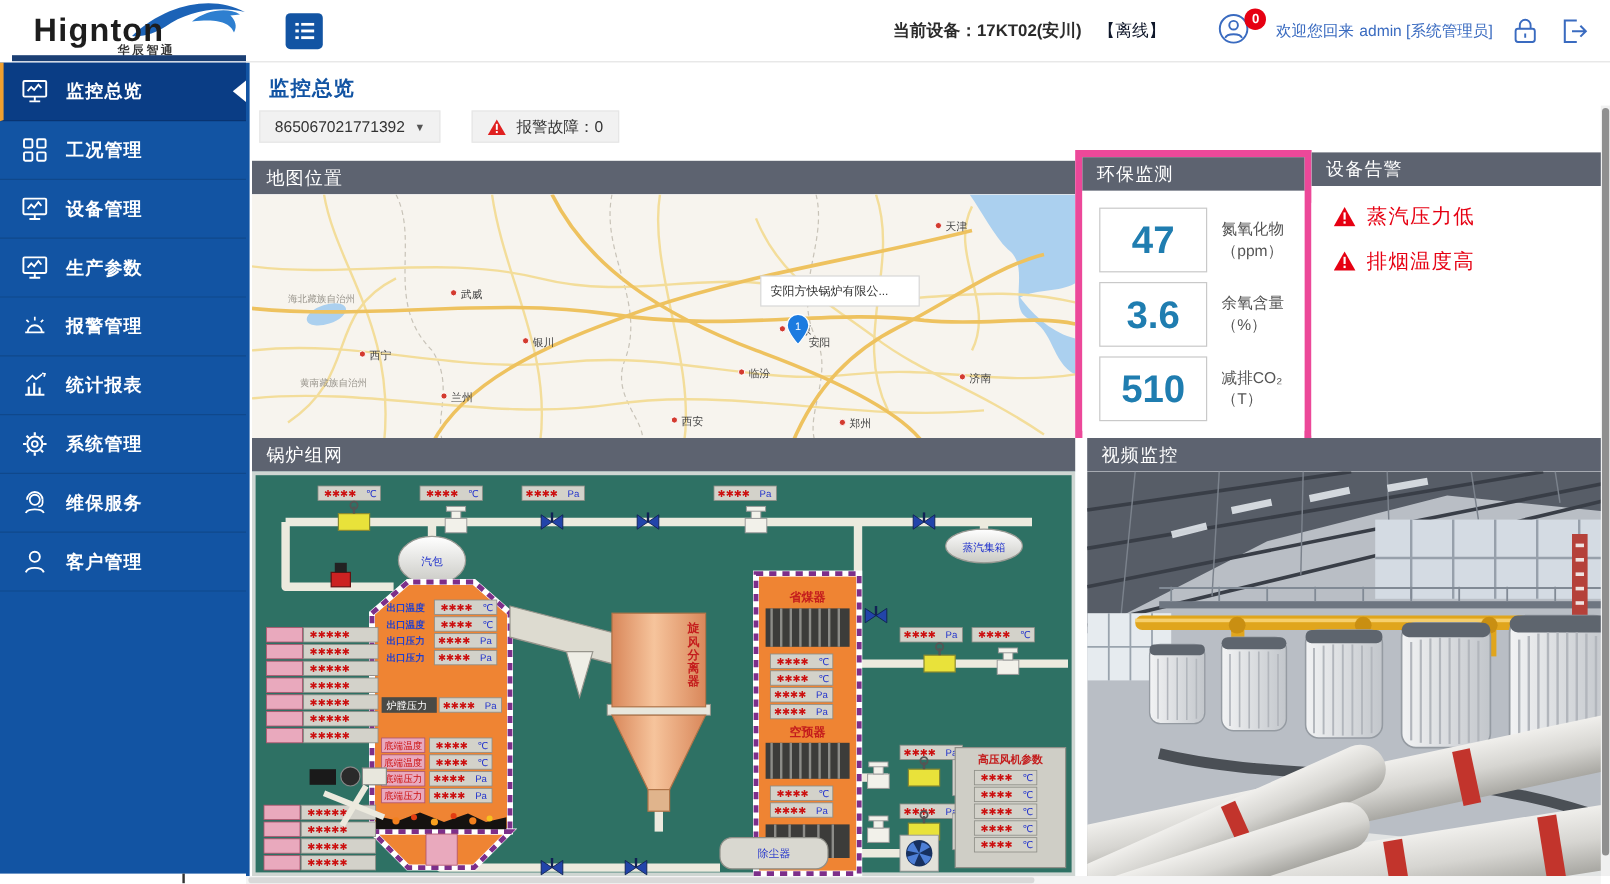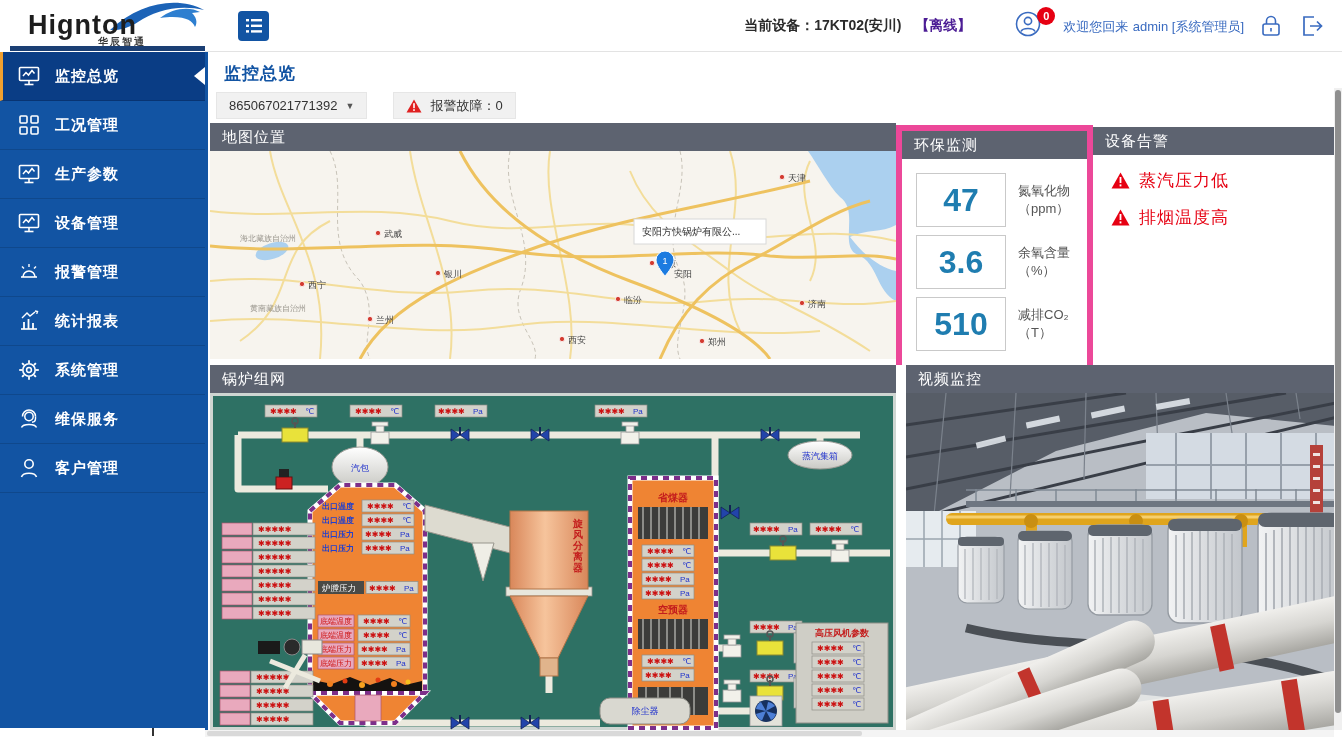--- a/index.html
+++ b/index.html
@@ -10,21 +10,21 @@
   #topbar { position:absolute; left:0; top:0; width:1342px; height:52px; background:#fff; z-index:5; }
   #topbar .hdr-border { position:absolute; left:205px; right:0; bottom:0; height:1px; background:#e3e3e3; }
   #logo { position:absolute; left:10px; top:2px; width:195px; height:50px; }
   #logo .word { position:absolute; left:18px; top:8px; font-size:27px; font-weight:bold; color:#1d1d1d; letter-spacing:1px; }
   #logo .sub { position:absolute; left:88px; top:33px; font-size:10px; font-weight:bold; color:#3a3a3a; letter-spacing:2px; }
   #logo .bar { position:absolute; left:0px; top:44px; width:195px; height:5px; background:#1b3f74; }
   #logo svg { position:absolute; left:90px; top:-2px; }
   #menu-toggle { position:absolute; left:238px; top:11px; width:31px; height:30px; background:#1254a3; border-radius:4px; display:flex; align-items:center; justify-content:center; cursor:pointer; }
   #hdr-right { position:absolute; right:18px; top:0; height:52px; display:flex; align-items:center; gap:14px; }
   .dev-label { font-size:14px; font-weight:bold; color:#2b2b2b; }
-  .dev-status { font-size:14px; color:#4c1d95; font-weight:bold; }
+  .dev-status { font-size:14px; color:#0f172a; font-weight:normal; }
   .usr-ico-wrap { position:relative; width:34px; height:30px; }
   .badge { position:absolute; right:-6px; top:-4px; min-width:18px; height:18px; border-radius:9px; background:#e60012; color:#fff; font-size:11px; font-weight:bold; display:flex; align-items:center; justify-content:center; padding:0 4px; }
   .welcome { font-size:13px; color:#3a6bc0; }
   .hdr-ico { width:26px; height:26px; }
 
   
   #sidebar { position:absolute; left:0; top:52px; width:205px; height:676px; background:#1254a3; }
   .side-item { position:relative; height:49px; display:flex; align-items:center; padding-left:17px; gap:14px; border-bottom:1px solid rgba(0,0,0,0.14); color:#fff; cursor:pointer; }
   .side-item .lbl { font-size:15px; font-weight:bold; letter-spacing:1px; }
   .side-item.active { background:#0a3d85; border-left:3px solid #f0a030; padding-left:14px; }
@@ -33,21 +33,21 @@
 
   
   #main { position:absolute; left:205px; top:52px; width:1137px; height:678px; background:#fff; border-left:3px solid #1254a3; }
   #page-title { position:absolute; left:16px; top:10px; font-size:17px; font-weight:bold; color:#1254a3; letter-spacing:1px; }
   #controls { position:absolute; left:8px; top:40px; display:flex; gap:26px; }
   .ctl { background:#f1f1f1; border:1px solid #e6e6e6; height:27px; display:flex; align-items:center; gap:8px; padding:0 12px; font-size:13px; color:#333; cursor:pointer; }
   .caret { font-size:9px; color:#555; }
 
   .panel-head { height:28px; background:#5d6370; color:#fff; font-size:15px; display:flex; align-items:center; padding-left:12px; letter-spacing:1px; }
   .panel { position:absolute; background:#fff; }
-  #p-map   { left:2px;   top:71px;  width:686px; height:236px; }
+  #p-map   { left:2px;   top:82px;  width:686px; height:236px; }
   #p-env   { left:688px; top:73px;  width:197px; height:240px; border:6px solid #ec4899; }
   #p-alarm { left:885px; top:75px;  width:245px; height:236px; }
   #p-boiler{ left:2px;   top:313px; width:686px; height:365px; }
   #p-video { left:698px; top:313px; width:440px; height:433px; }
   .panel-body { position:relative; width:100%; background:#fff; }
 
   
   .metric-row { position:absolute; left:14px; display:flex; align-items:center; gap:12px; }
   .metric-box { width:90px; height:54px; border:1px solid #c9c9c9; display:flex; align-items:center; justify-content:center; font-size:32px; font-weight:bold; color:#1f7db0; background:#fff; }
   .metric-lbl { font-size:13px; color:#555; line-height:18px; }
@@ -142,31 +142,31 @@
     <span class="lbl">工况管理</span>
   </div>
 
   <div class="side-item">
     <svg class="sicon" viewBox="0 0 24 24">
       <rect x="2.5" y="3.5" width="19" height="13" rx="1" fill="none" stroke="#fff" stroke-width="1.6"></rect>
       <path d="M6 12 l3-3.5 2.5 2.5 3.5-4.5 2.5 3" fill="none" stroke="#fff" stroke-width="1.5"></path>
       <line x1="12" y1="16.5" x2="12" y2="20" stroke="#fff" stroke-width="1.6"></line>
       <line x1="7.5" y1="20.5" x2="16.5" y2="20.5" stroke="#fff" stroke-width="1.6"></line>
     </svg>
-    <span class="lbl">生产参数</span>
+    <span class="lbl">设备管理</span>
   </div>
 
   <div class="side-item">
     <svg class="sicon" viewBox="0 0 24 24">
       <rect x="2.5" y="3.5" width="19" height="13" rx="1" fill="none" stroke="#fff" stroke-width="1.6"></rect>
       <path d="M6 12 l3-3.5 2.5 2.5 3.5-4.5 2.5 3" fill="none" stroke="#fff" stroke-width="1.5"></path>
       <line x1="12" y1="16.5" x2="12" y2="20" stroke="#fff" stroke-width="1.6"></line>
       <line x1="7.5" y1="20.5" x2="16.5" y2="20.5" stroke="#fff" stroke-width="1.6"></line>
     </svg>
-    <span class="lbl">设备管理</span>
+    <span class="lbl">生产参数</span>
   </div>
 
   <div class="side-item">
     <svg class="sicon" viewBox="0 0 24 24">
       <path d="M6 17 a6 6 0 0 1 12 0" fill="none" stroke="#fff" stroke-width="1.6"></path>
       <line x1="4" y1="17" x2="20" y2="17" stroke="#fff" stroke-width="1.6"></line>
       <line x1="12" y1="4" x2="12" y2="7" stroke="#fff" stroke-width="1.4"></line>
       <line x1="5" y1="6.5" x2="7" y2="8.5" stroke="#fff" stroke-width="1.4"></line>
       <line x1="19" y1="6.5" x2="17" y2="8.5" stroke="#fff" stroke-width="1.4"></line>
     </svg>

